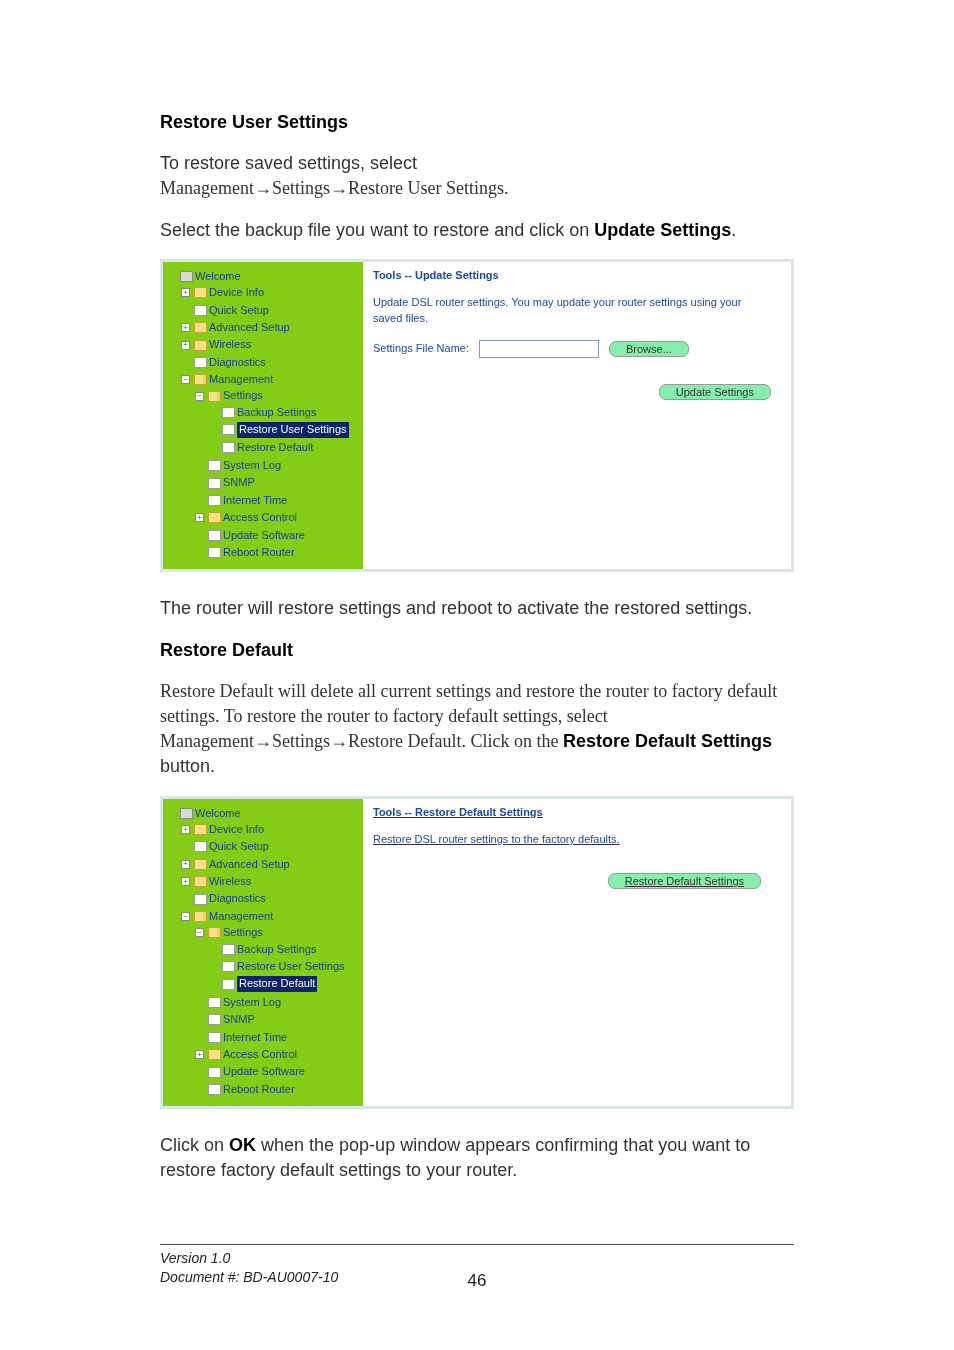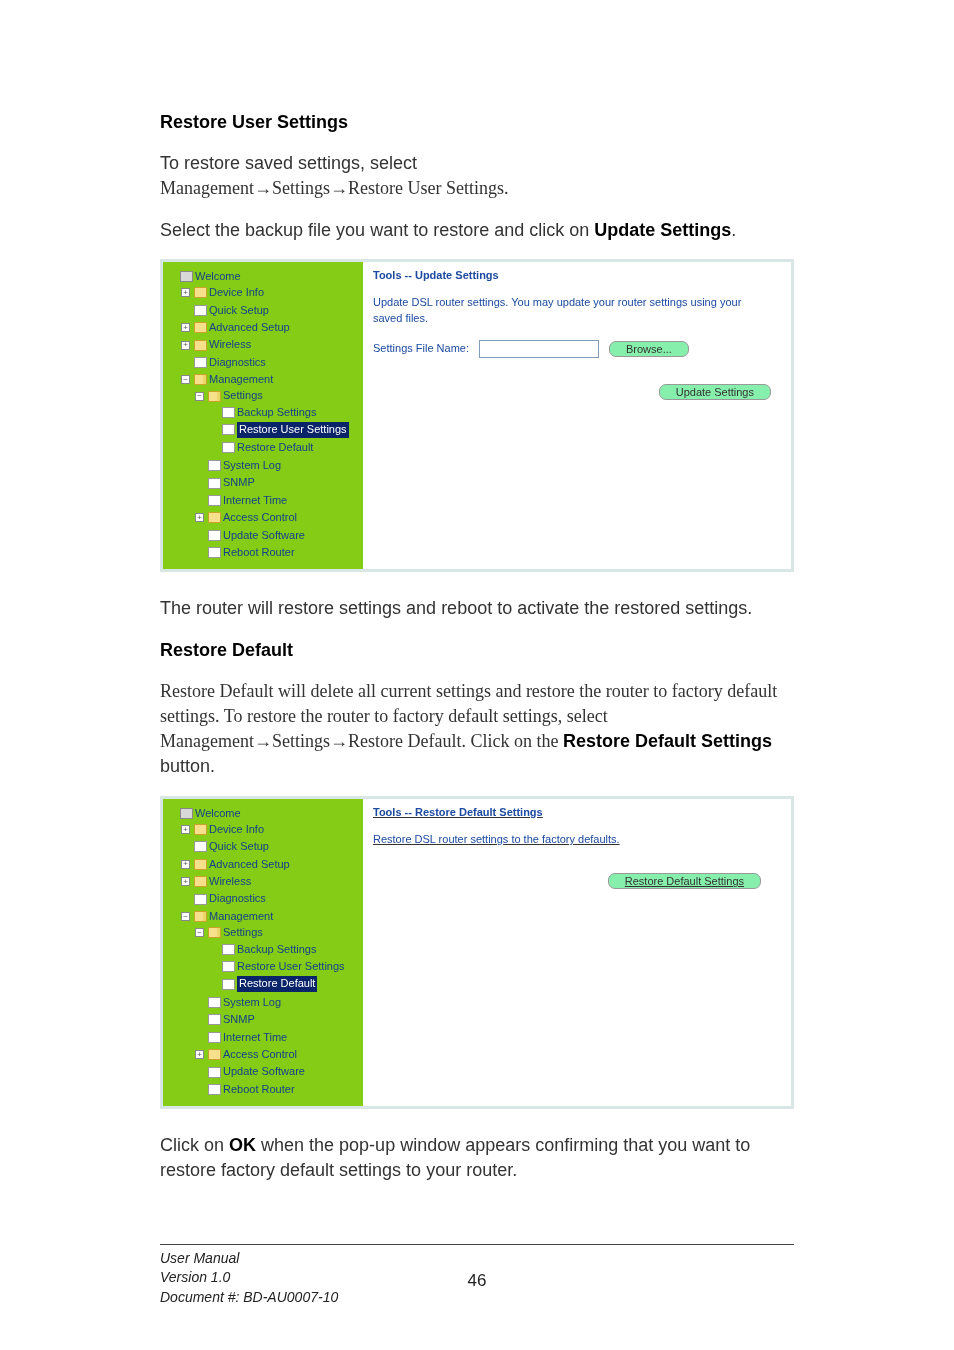--- a/index.html
+++ b/index.html
@@ -401,17 +401,16 @@
     </div>
   </div>
 </div>
 
 <p class="para">
   <span>Click on </span><span class="bold-inline">OK</span><span> when the pop-up window appears confirming that you want to restore factory default settings to your router.</span>
 </p>
 
 <hr class="footer-sep">
 <div class="footer">
-  <div>User Manual</div>
   <div>Version 1.0</div>
   <div>Document #:  BD-AU0007-10</div>
   <div class="pg">46</div>
 </div>
 
 </body></html>

